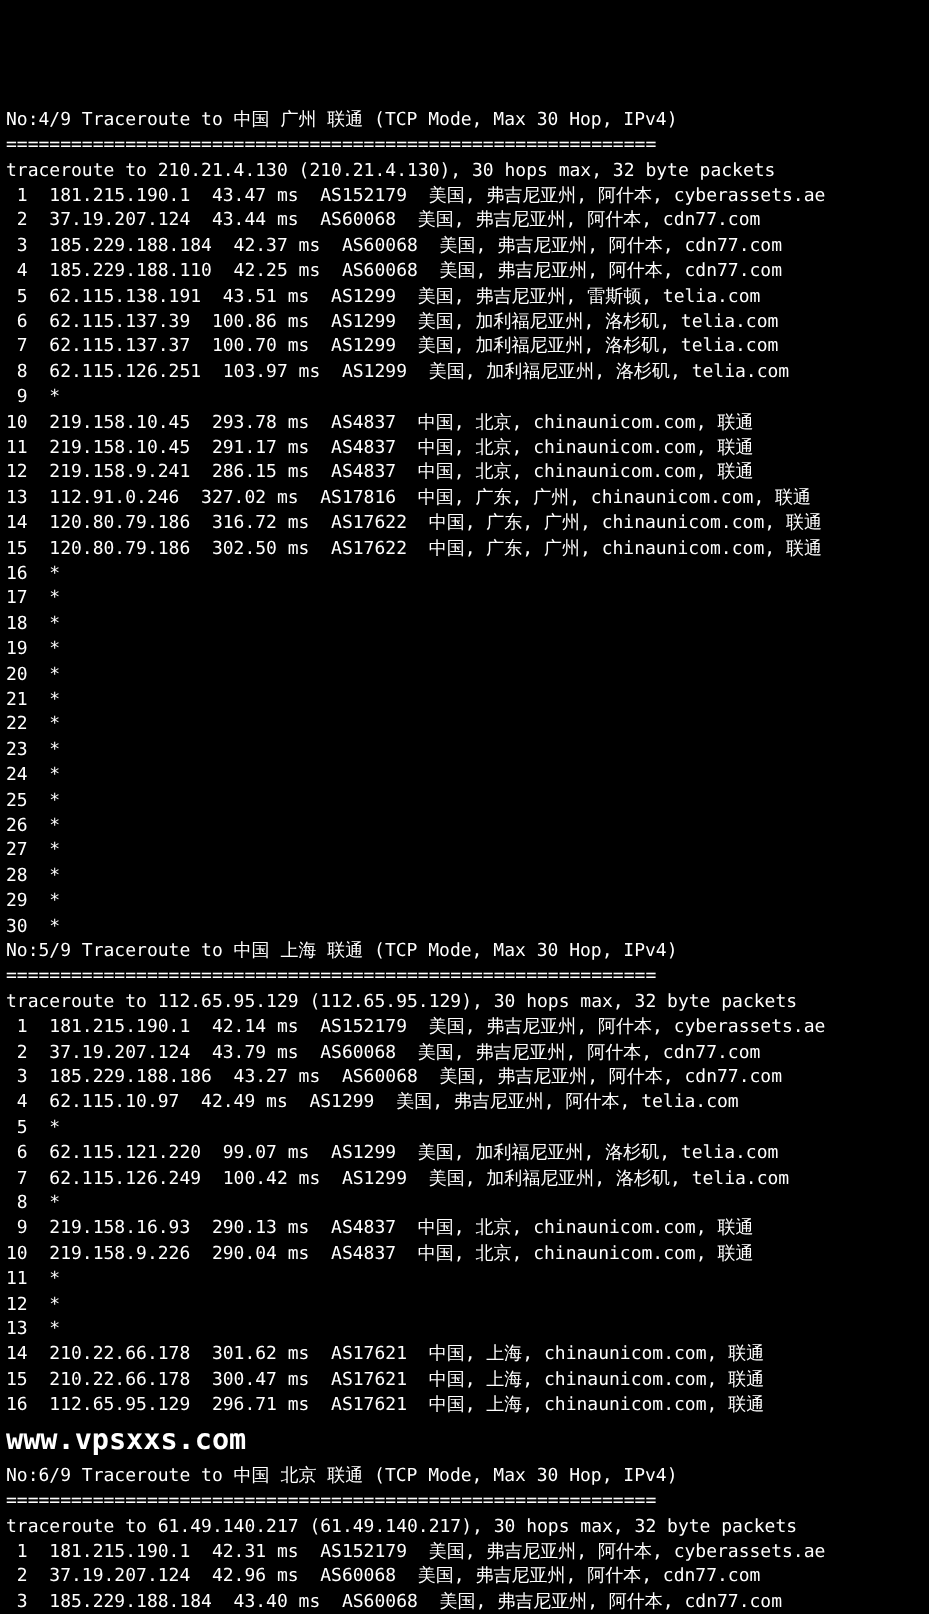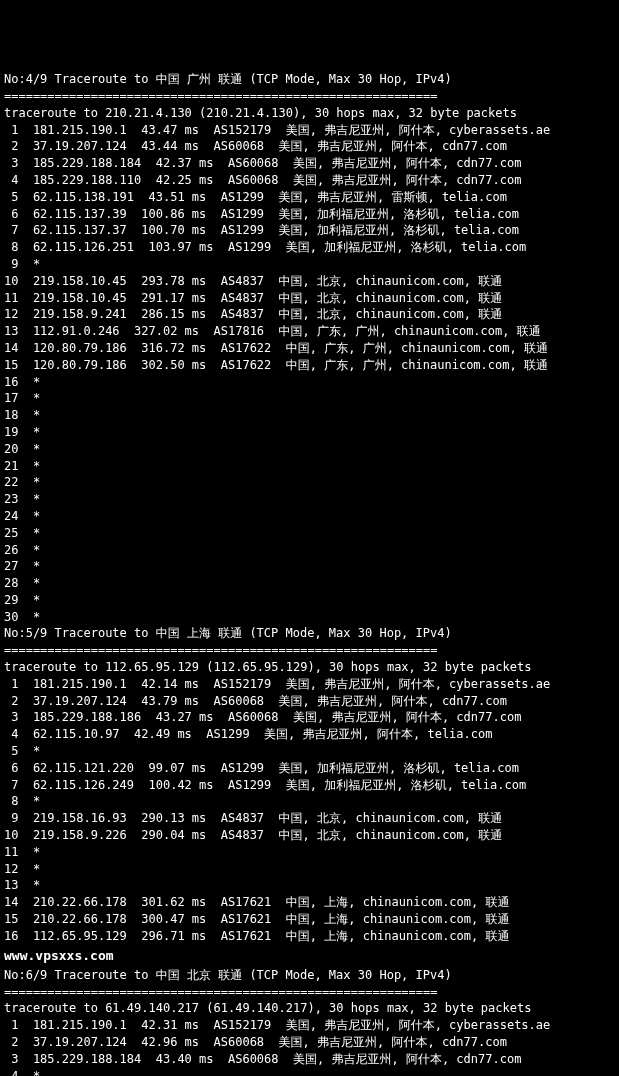--- a/index.html
+++ b/index.html
@@ -11,21 +11,21 @@
     margin: 0;
     padding: 4px;
     white-space: pre;
     width: 619px;
     box-sizing: border-box;
   }
   .line { white-space: pre; }
   .watermark {
     color: #fff;
     font-weight: bold;
-    font-size: 13px;
+    font-size: 19px;
     padding: 2px 0;
   }
 </style>
 </head>
 <body>
 
 
 
 <div id="out"><div class="line">No:4/9 Traceroute to 中国 广州 联通 (TCP Mode, Max 30 Hop, IPv4)</div><div class="line">============================================================</div><div class="line">traceroute to 210.21.4.130 (210.21.4.130), 30 hops max, 32 byte packets</div><div class="line"> 1  181.215.190.1  43.47 ms  AS152179  美国, 弗吉尼亚州, 阿什本, cyberassets.ae</div><div class="line"> 2  37.19.207.124  43.44 ms  AS60068  美国, 弗吉尼亚州, 阿什本, cdn77.com</div><div class="line"> 3  185.229.188.184  42.37 ms  AS60068  美国, 弗吉尼亚州, 阿什本, cdn77.com</div><div class="line"> 4  185.229.188.110  42.25 ms  AS60068  美国, 弗吉尼亚州, 阿什本, cdn77.com</div><div class="line"> 5  62.115.138.191  43.51 ms  AS1299  美国, 弗吉尼亚州, 雷斯顿, telia.com</div><div class="line"> 6  62.115.137.39  100.86 ms  AS1299  美国, 加利福尼亚州, 洛杉矶, telia.com</div><div class="line"> 7  62.115.137.37  100.70 ms  AS1299  美国, 加利福尼亚州, 洛杉矶, telia.com</div><div class="line"> 8  62.115.126.251  103.97 ms  AS1299  美国, 加利福尼亚州, 洛杉矶, telia.com</div><div class="line"> 9  *</div><div class="line">10  219.158.10.45  293.78 ms  AS4837  中国, 北京, chinaunicom.com, 联通</div><div class="line">11  219.158.10.45  291.17 ms  AS4837  中国, 北京, chinaunicom.com, 联通</div><div class="line">12  219.158.9.241  286.15 ms  AS4837  中国, 北京, chinaunicom.com, 联通</div><div class="line">13  112.91.0.246  327.02 ms  AS17816  中国, 广东, 广州, chinaunicom.com, 联通</div><div class="line">14  120.80.79.186  316.72 ms  AS17622  中国, 广东, 广州, chinaunicom.com, 联通</div><div class="line">15  120.80.79.186  302.50 ms  AS17622  中国, 广东, 广州, chinaunicom.com, 联通</div><div class="line">16  *</div><div class="line">17  *</div><div class="line">18  *</div><div class="line">19  *</div><div class="line">20  *</div><div class="line">21  *</div><div class="line">22  *</div><div class="line">23  *</div><div class="line">24  *</div><div class="line">25  *</div><div class="line">26  *</div><div class="line">27  *</div><div class="line">28  *</div><div class="line">29  *</div><div class="line">30  *</div><div class="line"></div><div class="line"></div><div class="line">No:5/9 Traceroute to 中国 上海 联通 (TCP Mode, Max 30 Hop, IPv4)</div><div class="line">============================================================</div><div class="line">traceroute to 112.65.95.129 (112.65.95.129), 30 hops max, 32 byte packets</div><div class="line"> 1  181.215.190.1  42.14 ms  AS152179  美国, 弗吉尼亚州, 阿什本, cyberassets.ae</div><div class="line"> 2  37.19.207.124  43.79 ms  AS60068  美国, 弗吉尼亚州, 阿什本, cdn77.com</div><div class="line"> 3  185.229.188.186  43.27 ms  AS60068  美国, 弗吉尼亚州, 阿什本, cdn77.com</div><div class="line"> 4  62.115.10.97  42.49 ms  AS1299  美国, 弗吉尼亚州, 阿什本, telia.com</div><div class="line"> 5  *</div><div class="line"> 6  62.115.121.220  99.07 ms  AS1299  美国, 加利福尼亚州, 洛杉矶, telia.com</div><div class="line"> 7  62.115.126.249  100.42 ms  AS1299  美国, 加利福尼亚州, 洛杉矶, telia.com</div><div class="line"> 8  *</div><div class="line"> 9  219.158.16.93  290.13 ms  AS4837  中国, 北京, chinaunicom.com, 联通</div><div class="line">10  219.158.9.226  290.04 ms  AS4837  中国, 北京, chinaunicom.com, 联通</div><div class="line">11  *</div><div class="line">12  *</div><div class="line">13  *</div><div class="line">14  210.22.66.178  301.62 ms  AS17621  中国, 上海, chinaunicom.com, 联通</div><div class="line">15  210.22.66.178  300.47 ms  AS17621  中国, 上海, chinaunicom.com, 联通</div><div class="line">16  112.65.95.129  296.71 ms  AS17621  中国, 上海, chinaunicom.com, 联通</div><div class="line watermark">www.vpsxxs.com</div><div class="line">No:6/9 Traceroute to 中国 北京 联通 (TCP Mode, Max 30 Hop, IPv4)</div><div class="line">============================================================</div><div class="line">traceroute to 61.49.140.217 (61.49.140.217), 30 hops max, 32 byte packets</div><div class="line"> 1  181.215.190.1  42.31 ms  AS152179  美国, 弗吉尼亚州, 阿什本, cyberassets.ae</div><div class="line"> 2  37.19.207.124  42.96 ms  AS60068  美国, 弗吉尼亚州, 阿什本, cdn77.com</div><div class="line"> 3  185.229.188.184  43.40 ms  AS60068  美国, 弗吉尼亚州, 阿什本, cdn77.com</div><div class="line"> 4  *</div></div>
 

